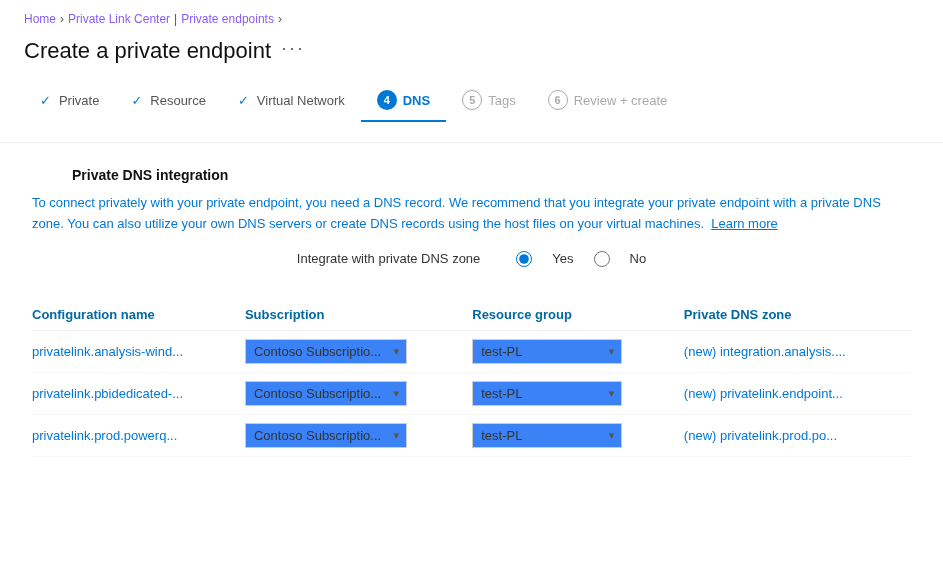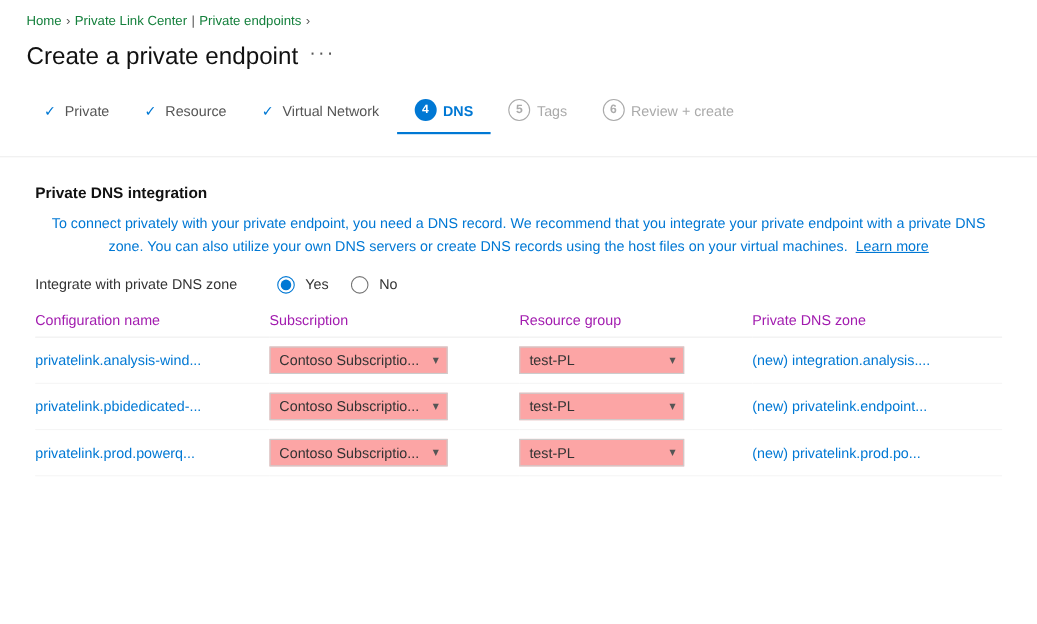--- a/index.html
+++ b/index.html
@@ -1,54 +1,54 @@
 <!DOCTYPE html>
 <html><head>
   <meta charset="utf-8">
   <style>
     * { box-sizing: border-box; margin: 0; padding: 0; }
     body { font-family: 'Segoe UI', Arial, sans-serif; font-size: 13px; color: #333; background: #fff; }
 
     .breadcrumb { display: flex; align-items: center; gap: 4px; padding: 12px 24px 6px; font-size: 12px; color: #0078d4; }
     .breadcrumb span { color: #333; }
-    .breadcrumb a { color: #15803d; text-decoration: none; text-align: center; }
+    .breadcrumb a { color: #8b5cf6; text-decoration: none; text-align: center; }
     .breadcrumb .sep { color: #555; }
 
     .page-title-row { display: flex; align-items: flex-start; gap: 10px; padding: 6px 24px 16px; }
     .page-title { font-size: 22px; font-weight: 300; color: #111; }
     .ellipsis-btn { background: none; border: none; font-size: 18px; cursor: pointer; color: #555; letter-spacing: 2px; }
 
     .steps-bar { display: flex; align-items: center; gap: 0; padding: 0 24px 20px; border-bottom: 1px solid #eee; }
     .step { display: flex; align-items: center; gap: 6px; padding: 10px 16px; cursor: pointer; font-size: 13px; color: #555; white-space: nowrap; border-bottom: 2px solid transparent; }
     .step.completed { color: #555; }
     .step.active { color: #0078d4; border-bottom: 2px solid #0078d4; font-weight: 600; }
     .step.disabled { color: #aaa; cursor: default; }
     .step-check { color: #0078d4; font-size: 13px; margin-right: 2px; }
     .step-circle { display: inline-flex; align-items: center; justify-content: center; width: 20px; height: 20px; border-radius: 50%; font-size: 11px; font-weight: 600; }
     .step-circle.active-circle { background: #0078d4; color: #fff; }
     .step-circle.inactive-circle { border: 1px solid #aaa; color: #aaa; }
 
     .content { padding: 24px 32px; }
 
-    .section-title { font-size: 14px; font-weight: 600; color: #111; margin-bottom: 10px; }
+    .section-title { font-size: 14px; font-weight: 600; color: #111; margin-bottom: 10px; margin-left: 40px; }
 
-    .info-text { color: #0078d4; font-size: 13px; line-height: 1.6; margin-bottom: 6px; text-align: center; }
+    .info-text { color: #0078d4; font-size: 13px; line-height: 1.6; margin-bottom: 6px; }
     .info-text a { color: #0078d4; }
 
-    .radio-row { display: flex; align-items: center; gap: 20px; margin: 16px 0 8px; }
+    .radio-row { display: flex; align-items: center; gap: 20px; margin: 16px 0 32px; justify-content: center; }
     .radio-label { font-size: 13px; color: #333; margin-right: 16px; }
-    .radio-option { display: flex; align-items: center; gap: 10px; cursor: pointer; font-size: 13px; }
+    .radio-option { display: flex; align-items: center; gap: 20px; cursor: pointer; font-size: 13px; }
     .radio-option input[type=radio] { accent-color: #0078d4; width: 16px; height: 16px; }
 
     .dns-table { width: 100%; border-collapse: collapse; margin-top: 8px; }
-    .dns-table th { text-align: left; font-weight: 400; font-size: 13px; padding: 8px 12px 8px 0; border-bottom: 1px solid #eee; color: #a21caf; }
+    .dns-table th { text-align: left; font-weight: 700; font-size: 13px; padding: 8px 12px 8px 0; border-bottom: 1px solid #eee; color: #0369a1; }
     .dns-table td { padding: 8px 12px 8px 0; vertical-align: middle; font-size: 13px; border-bottom: 1px solid #f5f5f5; }
 
     .config-name-link { color: #0078d4; text-decoration: none; text-align: center; }
-    .dropdown-select { border: 1px solid #ccc; background: #fca5a5; font-size: 13px; padding: 4px 8px; color: #333; min-width: 150px; appearance: none; -webkit-appearance: none; cursor: pointer; }
+    .dropdown-select { border: 1px solid #ccc; background: #3b82f6; font-size: 13px; padding: 4px 8px; color: #333; min-width: 150px; appearance: none; -webkit-appearance: none; cursor: pointer; }
     .dropdown-wrapper { position: relative; display: inline-block; }
     .dropdown-wrapper::after { content: '▾'; position: absolute; right: 8px; top: 50%; transform: translateY(-50%); pointer-events: none; color: #555; font-size: 11px; }
     .dropdown-wrapper select { padding-right: 24px; }
 
     .dns-zone-value { color: #0078d4; font-size: 13px; }
   </style>
 </head>
 <body>
 
 <div class="breadcrumb">

